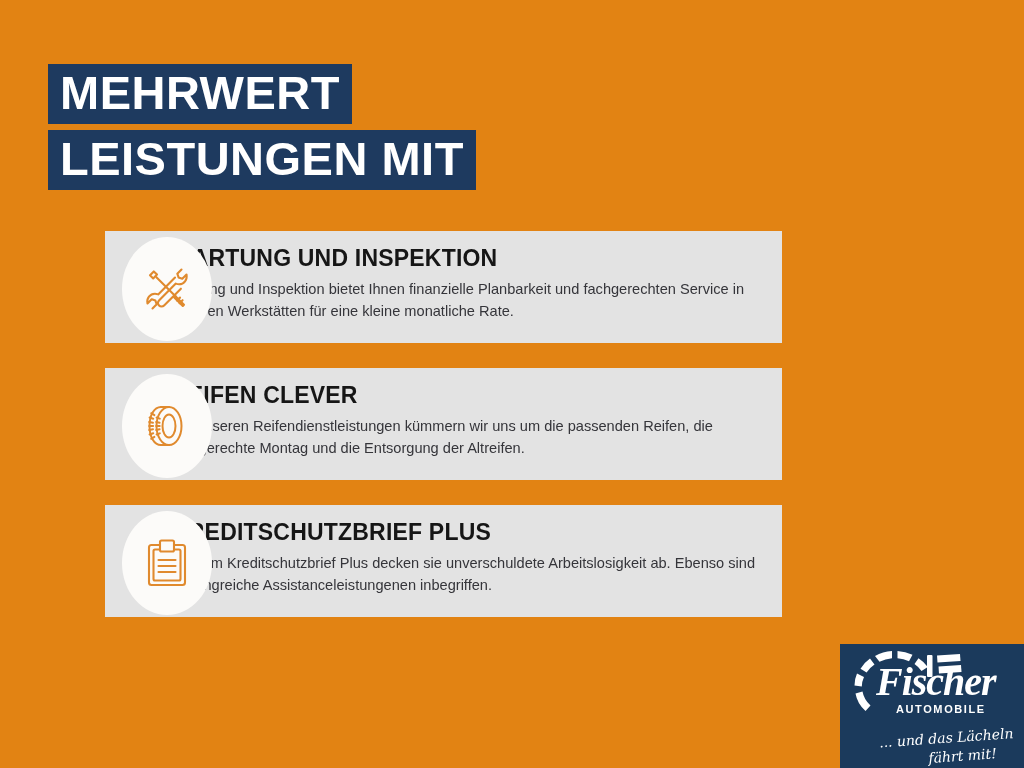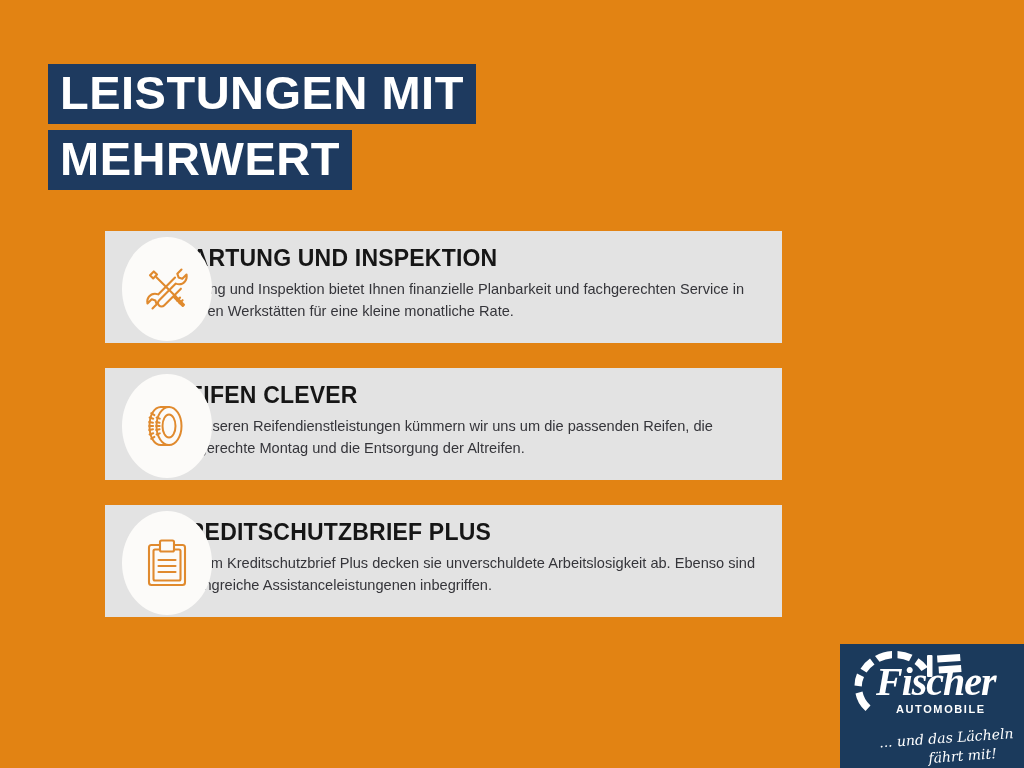--- a/index.html
+++ b/index.html
@@ -152,22 +152,22 @@
     display: block;
     padding-right: 18px;
   }
 </style>
 </head>
 <body>
 
 <div id="slide">
 
   <div class="title-wrap">
+    <span class="title-line">MEHRWERT</span>
     <span class="title-line">LEISTUNGEN MIT</span>
-    <span class="title-line">MEHRWERT</span>
   </div>
 
   <div class="card c1">
     <div class="card-body">
       <div class="icon-circle">
         <span>
           <svg width="52" height="52" viewBox="0 0 52 52" fill="none" stroke="#E08A2E" stroke-width="2.1" stroke-linecap="round" stroke-linejoin="round">
 
             <path d="M40.5 6.5 L36.3 10.7 L37.6 14.4 L41.3 15.7 L45.5 11.5 C46.6 16.6 43.0 21.3 38.1 21.3 C36.9 21.3 35.8 21.0 34.8 20.6 L18.0 37.4 C16.6 38.8 16.6 41.1 18.0 42.5 C19.4 43.9 21.7 43.9 23.1 42.5 L39.9 25.7"></path>
 

